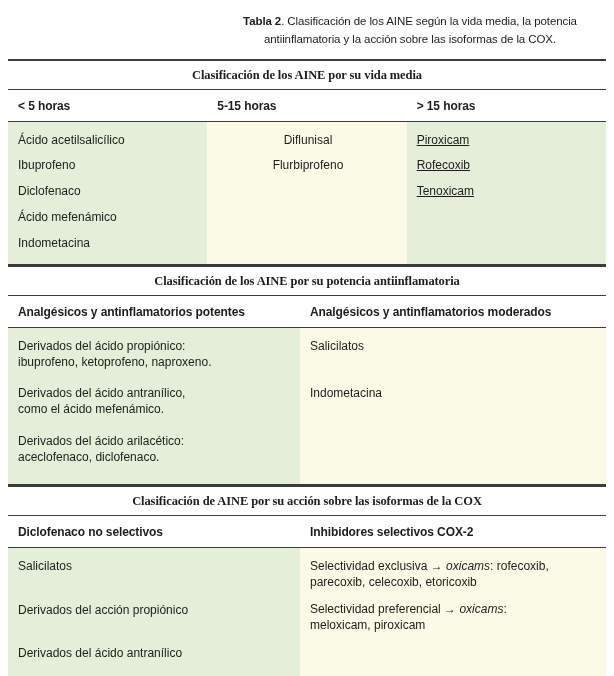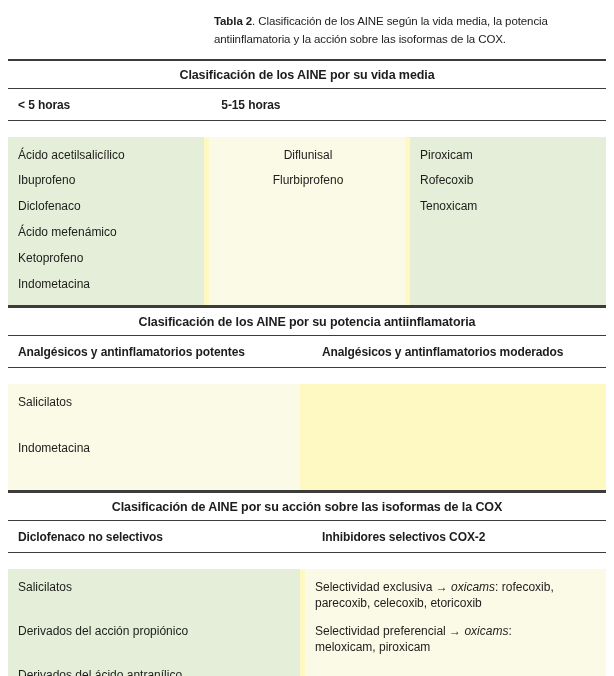--- a/index.html
+++ b/index.html
@@ -14,54 +14,54 @@
     color: #1d1d1b;
     overflow: hidden;
   }
   .page {
     padding: 13px 8px 0 8px;
   }
   
   .caption {
     width: 392px;
     margin-left: auto;
+    text-align: center;
     font-size: 11.5px;
     line-height: 1.55;
     color: #1d1d1b;
     margin-bottom: 10px;
     letter-spacing: -0.1px;
   }
   .caption .cap-label { font-weight: bold; }
   
   .table-frame { border-top: 2px solid #3c3c3c; }
   .section-title {
     text-align: center;
     font-weight: bold;
     font-size: 12.5px;
     letter-spacing: -0.1px;
     padding: 7px 0 6px 0;
     border-bottom: 1.5px solid #3c3c3c;
+    font-family: Liberation Serif, serif;
   }
   .colheads {
     display: grid;
-    gap: 12px;
+    gap: 0;
     border-bottom: 1.5px solid #3c3c3c;
   }
   .colhead {
     font-weight: bold;
     font-size: 12px;
     letter-spacing: -0.1px;
     padding: 9px 4px 8px 10px;
   }
   .section-body {
     display: grid;
-    gap: 5px;
-    background: #fef9c3;
+    background: #eab308;
     border-bottom: 3px solid #3c3c3c;
-    margin-top: 16px;
   }
   .cols-3 { grid-template-columns: 1fr 1fr 1fr; }
   .cols-2 { grid-template-columns: 292px 1fr; }
   .cell {
     padding: 11px 8px 2px 10px;
     font-size: 12px;
   }
   .item {
     white-space: pre-line;
     line-height: 1.32;
@@ -82,48 +82,56 @@
   <div class="caption">
     <span class="cap-label">Tabla 2</span><span>. Clasificación de los AINE según la vida media, la potencia antiinflamatoria y la acción sobre las isoformas de la COX.</span>
   </div>
 
   <div class="table-frame">
       <div class="section section-1">
         <div class="section-title">Clasificación de los AINE por su vida media</div>
         <div class="colheads cols-3">
           <div class="colhead">&lt; 5 horas</div>
           <div class="colhead">5-15 horas</div>
+          <div class="colhead">&gt; 15 horas</div>
         </div>
         <div class="section-body cols-3">
           <div class="cell col-0" style="background: rgb(228, 238, 216);">
             <div class="item">Ácido acetilsalicílico</div>
             <div class="item">Ibuprofeno</div>
             <div class="item">Diclofenaco</div>
             <div class="item">Ácido mefenámico</div>
-            <div class="item">Ketoprofeno</div>
             <div class="item">Indometacina</div>
           </div>
           <div class="cell col-1" style="background: rgb(251, 250, 231); text-align: center;">
             <div class="item">Diflunisal</div>
             <div class="item">Flurbiprofeno</div>
           </div>
-          <div class="cell col-2" style="background: rgb(228, 238, 216);">
+          <div class="cell col-2" style="background: rgb(228, 238, 216); text-decoration: underline;">
             <div class="item">Piroxicam</div>
             <div class="item">Rofecoxib</div>
             <div class="item">Tenoxicam</div>
           </div>
         </div>
       </div>
       <div class="section section-2">
         <div class="section-title">Clasificación de los AINE por su potencia antiinflamatoria</div>
         <div class="colheads cols-2">
           <div class="colhead">Analgésicos y antinflamatorios potentes</div>
           <div class="colhead">Analgésicos y antinflamatorios moderados</div>
         </div>
         <div class="section-body cols-2">
+          <div class="cell col-0" style="background: rgb(228, 238, 216);">
+            <div class="item">Derivados del ácido propiónico:
+ibuprofeno, ketoprofeno, naproxeno.</div>
+            <div class="item">Derivados del ácido antranílico,
+como el ácido mefenámico.</div>
+            <div class="item">Derivados del ácido arilacético:
+aceclofenaco, diclofenaco.</div>
+          </div>
           <div class="cell col-1" style="background: rgb(251, 250, 231);">
             <div class="item">Salicilatos</div>
             <div class="item">Indometacina</div>
           </div>
         </div>
       </div>
       <div class="section section-3">
         <div class="section-title">Clasificación de AINE por su acción sobre las isoformas de la COX</div>
         <div class="colheads cols-2">
           <div class="colhead">Diclofenaco no selectivos</div>

